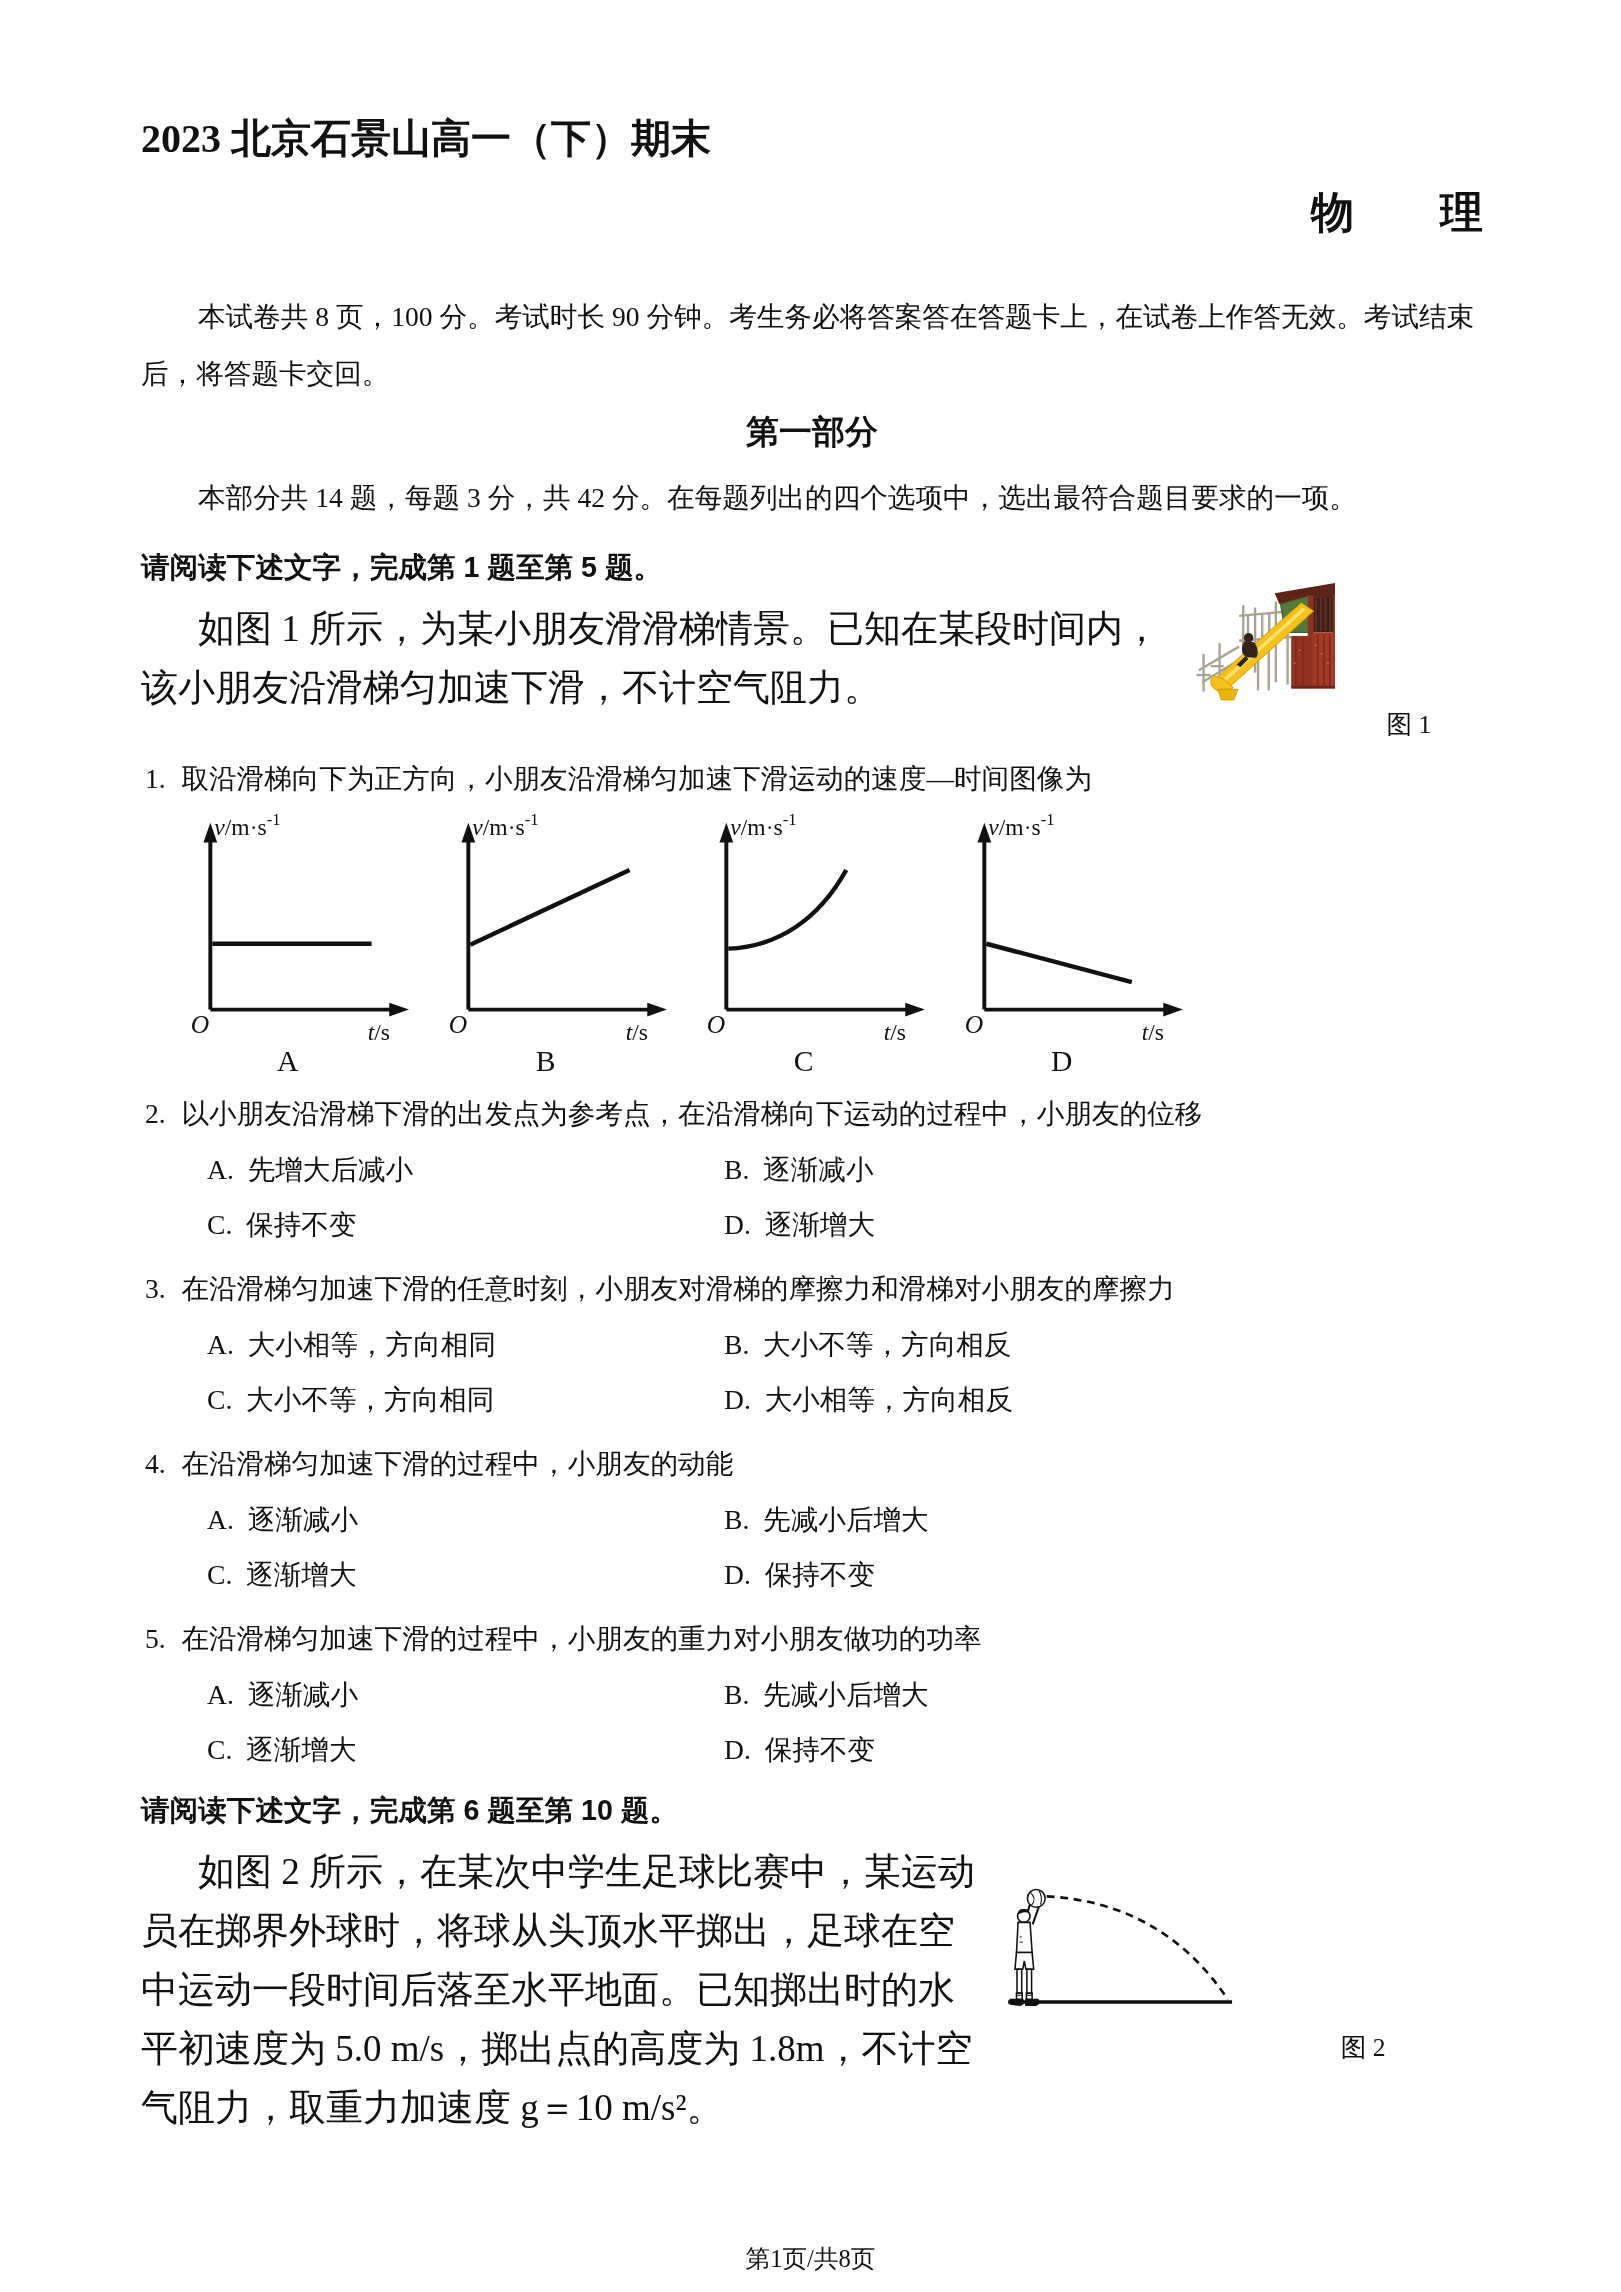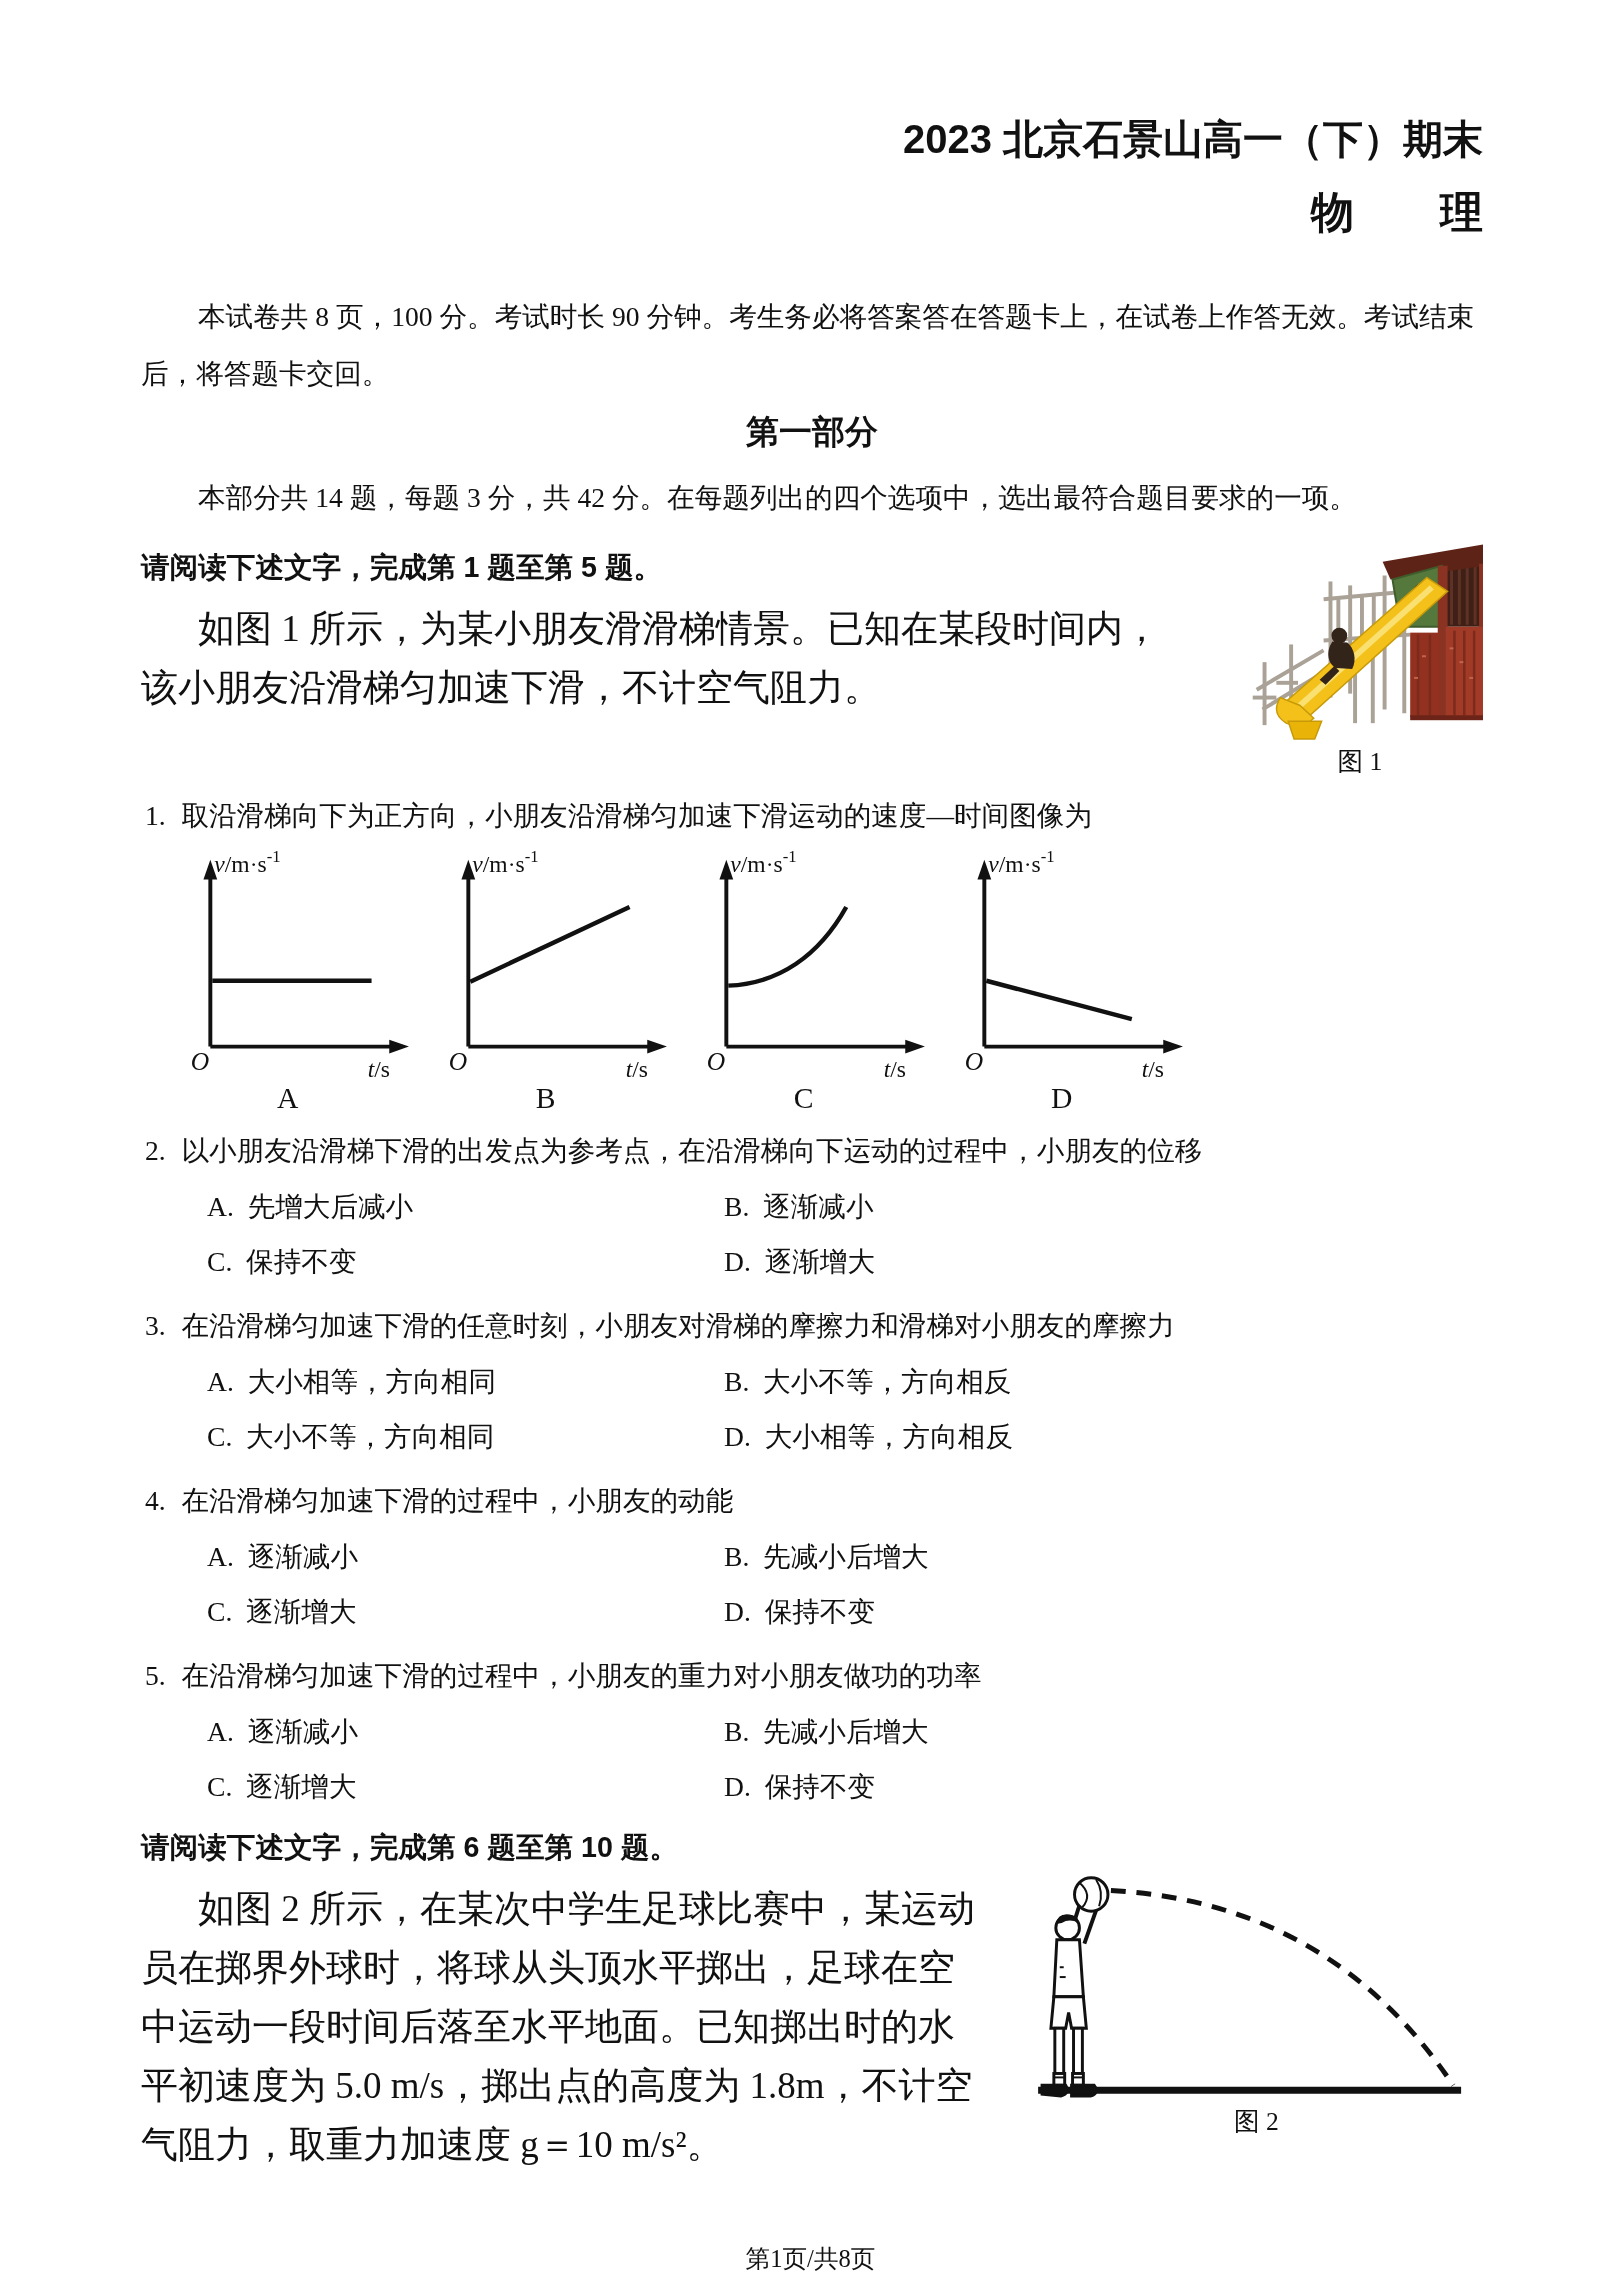--- a/index.html
+++ b/index.html
@@ -9,22 +9,22 @@
     height:2292px;
     margin:0 auto;
     background:#ffffff;
     color:#111;
     font-family:"Liberation Serif","DejaVu Serif",serif;
     box-sizing:border-box;
     padding:116px 138px 0 141px;
     overflow:hidden;
   }
   .h-title{
-    text-align:right;
-    font-family:Liberation Sans, sans-serif;
+    text-align:left;
+    font-family:Liberation Serif, serif;
     font-weight:700;
     font-size:40px;
     line-height:1.15;
     margin:0 0 25.6px 0;
   }
   .h-subject{
     text-align:right;
     font-family:"Liberation Sans","DejaVu Sans",sans-serif;
     font-weight:700;
     font-size:43px;
@@ -62,21 +62,21 @@
   .reading-text{flex:0 0 auto;}
   .passage{
     font-size:37px;
     line-height:59px;
     text-indent:57px;
     margin:0;
   }
   .fig{
     margin:0 0 0 auto;
     display:flex;
-    flex-direction:column;
+    flex-direction:row;
     align-items:flex-end;
   }
   .fig1{width:296px;margin-top:-59px;}
   .fig2{width:479px;margin-top:-17.7px;}
   .fig-caption{
     font-size:25.6px;
     text-align:center;
     margin-top:2px;
   }
   .fig1 .fig-caption{width:246px;}

